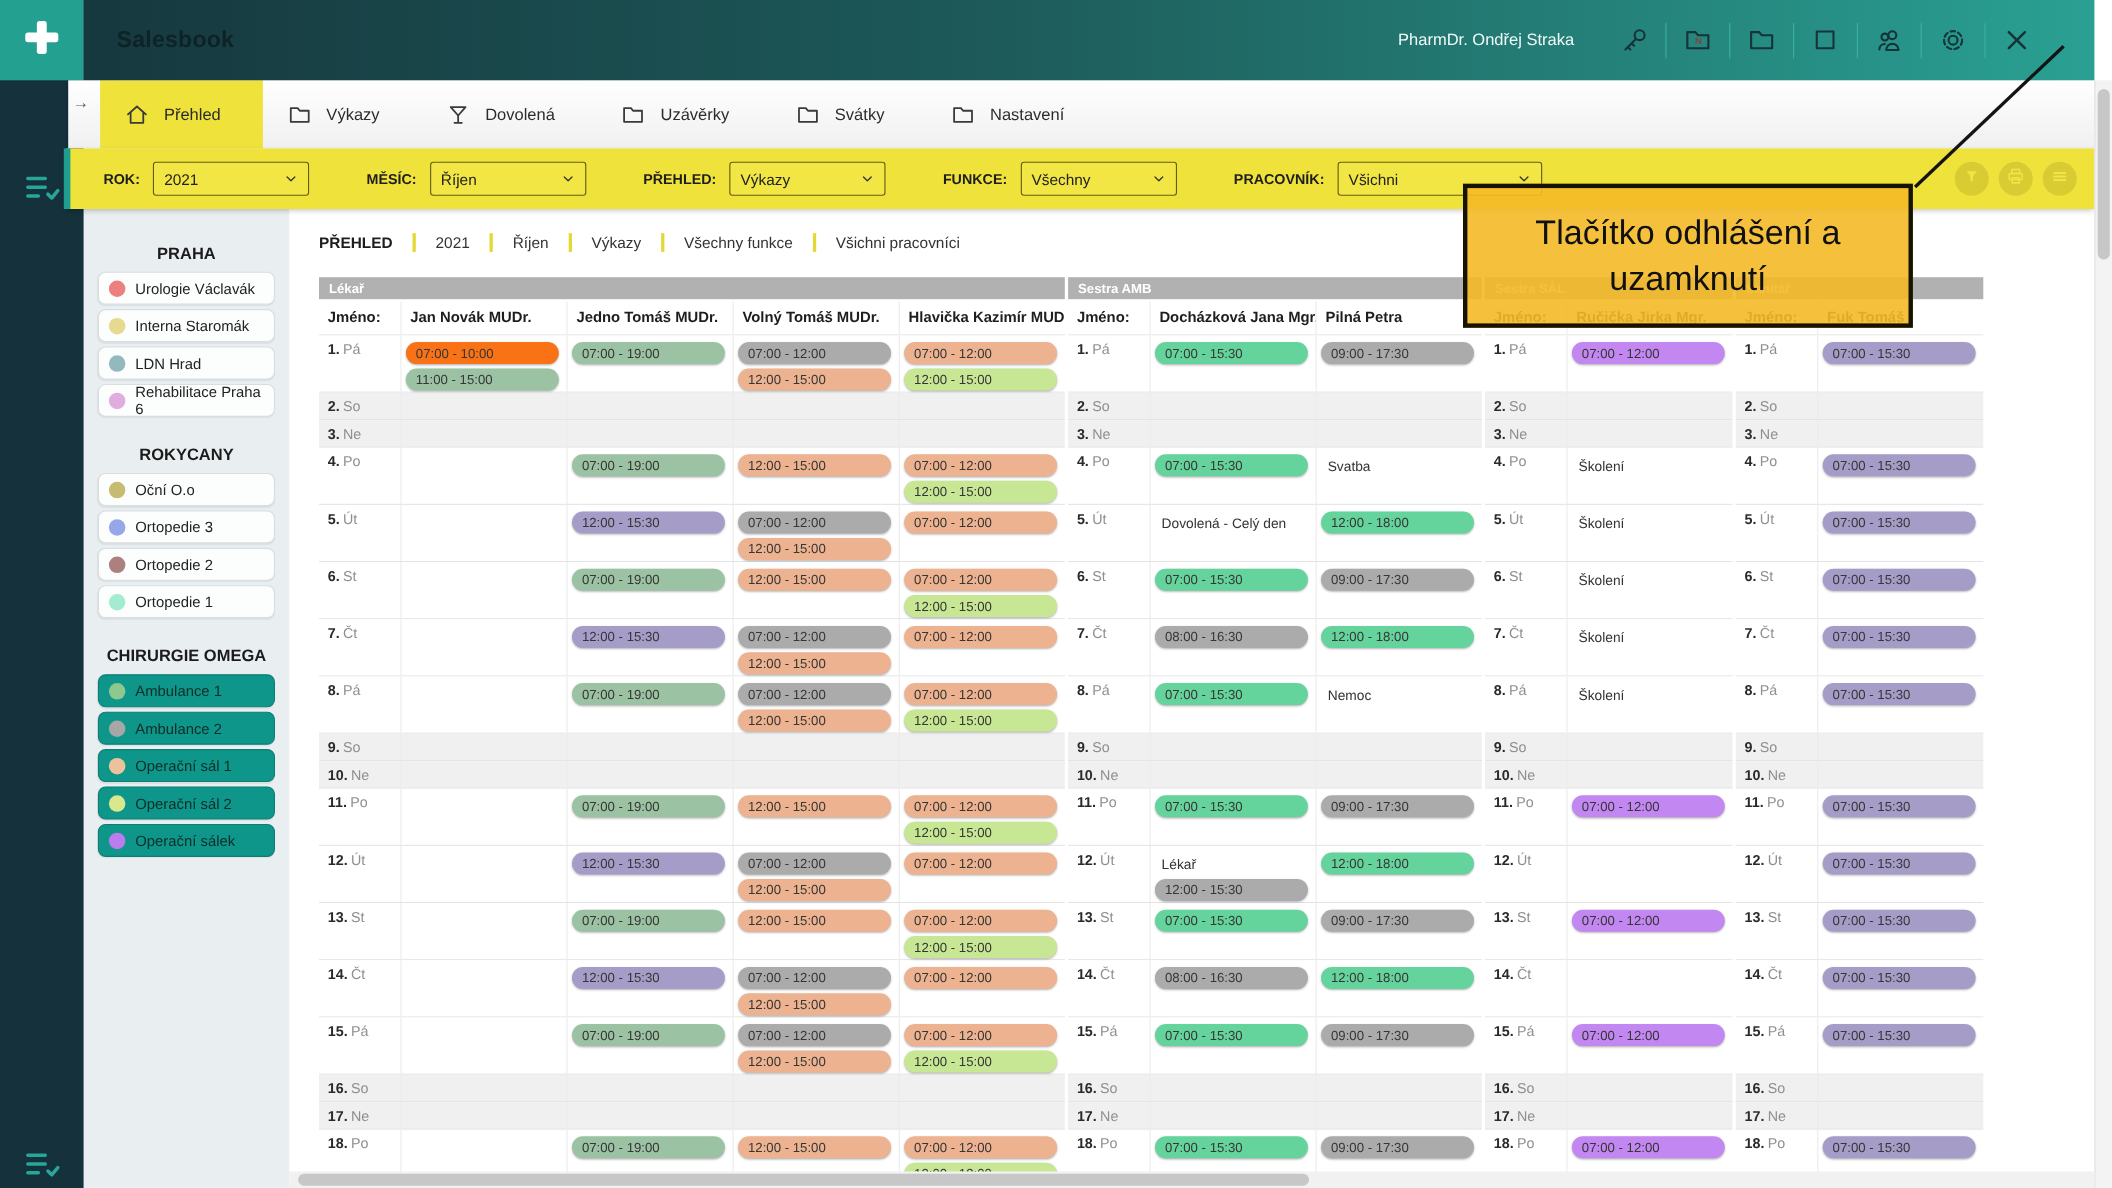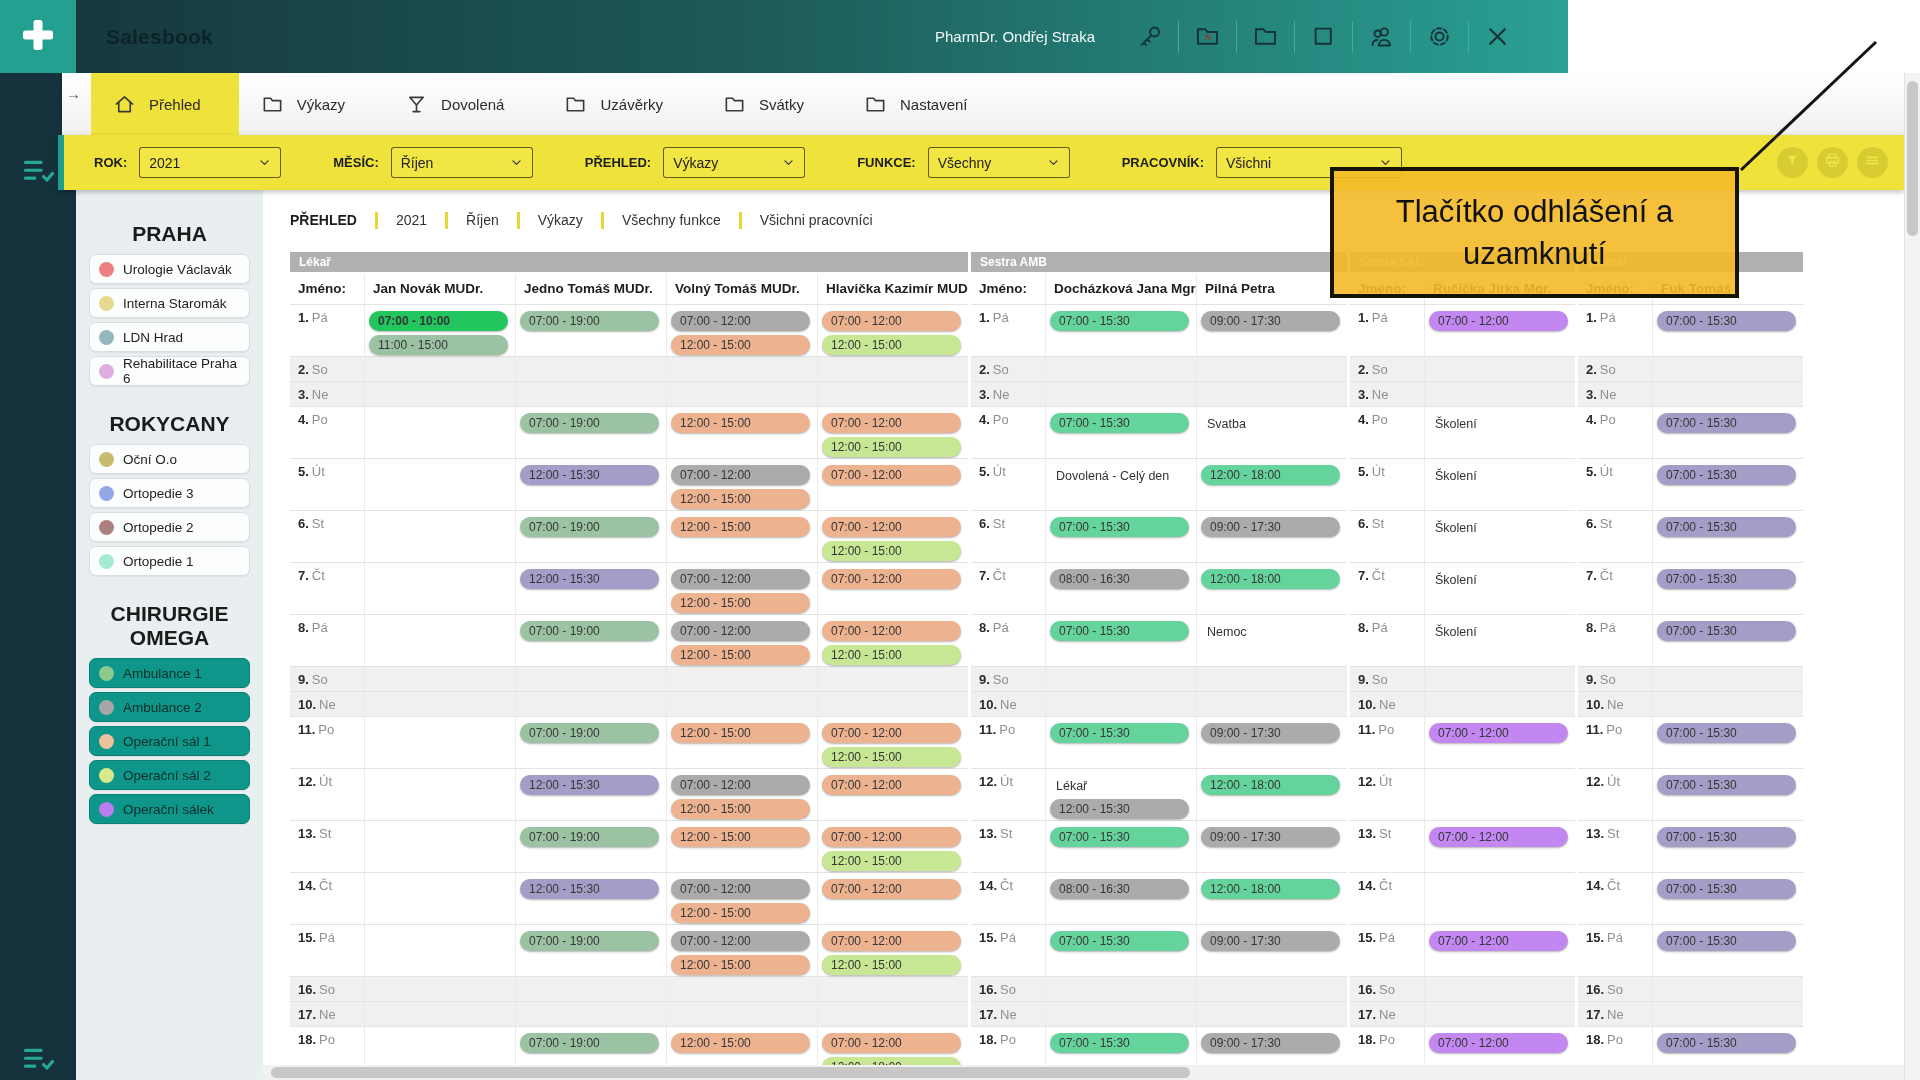--- a/index.html
+++ b/index.html
@@ -10,21 +10,21 @@
   .left-strip { position:absolute; left:0; top:0; width:76px; height:1080px; background:#14313c; z-index:5; }
   .logo { position:absolute; left:0; top:0; width:76px; height:73px; background:#23a08f; display:flex; align-items:center; justify-content:center; z-index:6; }
   .logo svg { width:40px; height:40px; }
   .strip-icon { position:absolute; left:19px; width:38px; height:38px; color:#27a79a; z-index:6; }
   .strip-icon svg { width:100%; height:100%; }
   .strip-icon.top { top:152px; }
   .strip-icon.bottom { top:1040px; }
   .strip-accent { position:absolute; left:58px; top:135px; width:4px; height:55px; background:#1f9e90; z-index:12; }
 
   
-  .top-header { position:absolute; left:76px; top:0; width:1492px; height:73px;
+  .top-header { position:absolute; left:76px; top:0; width:1828px; height:73px;
     background:linear-gradient(90deg,#16383f 0%, #1d5a59 45%, #2aa093 100%);
     display:flex; align-items:center; z-index:8; }
   .app-title { color:#0d2328; font-size:21px; font-weight:bold; margin-left:30px; letter-spacing:0.2px; }
   .header-right { margin-left:auto; display:flex; align-items:center; padding-right:42px;justify-content:flex-end; }
   .username { color:#f2fbf9; font-size:15px; margin-right:26px; }
   .hbtn { width:27px; height:27px; margin:0 15px; color:#16333a; cursor:pointer; }
   .hbtn svg { width:100%; height:100%; }
   .hdivider { width:1px; height:32px; background:#3ab2a1; }
 
   
@@ -48,21 +48,21 @@
     display:flex; align-items:center; padding:0 9px; font-size:14px; color:#222; cursor:pointer; }
   .ffield.pracovnik .fselect { width:186px; }
   .fselect .chev { margin-left:auto; width:13px; height:13px; color:#333; }
   .fselect .chev svg { width:100%; height:100%; }
   .fbtns { margin-left:auto; display:flex; gap:9px; padding-right:16px; }
   .fbtn { width:31px; height:31px; border-radius:50%; background:#d8cc32; display:flex; align-items:center; justify-content:center; color:#efe54a; cursor:pointer; }
   .fbtn svg { width:19px; height:19px; }
 
   
   .sidebar { position:absolute; left:76px; top:190px; width:187px; height:890px; background:#e9eef1; padding-top:22px; overflow:hidden; z-index:4; }
-  .sgroup-title { text-align:center; font-weight:bold; font-size:21px; color:#1b1b1b; margin:26px 0 8px; }
+  .sgroup-title { text-align:center; font-weight:bold; font-size:15px; color:#1b1b1b; margin:26px 0 8px; }
   .sgroup:first-child .sgroup-title { margin-top:10px; }
   .sitem { margin:4px 13px; background:#fcfdfd; border:1px solid #d9dee1; border-radius:7px; height:30px;
     display:flex; align-items:center; padding:0 9px; font-size:13.5px; color:#222;
     box-shadow:0 1px 1px rgba(0,0,0,.06); cursor:pointer; }
   .sitem.selected { background:#0f968a; border-color:#0b7f74; color:#0d2e29; }
   .sdot { width:15px; height:15px; border-radius:50%; margin-right:9px; flex:none; }
 
   
   .main { position:absolute; left:263px; top:190px; width:1641px; height:890px; background:#fff; z-index:3; }
   .breadcrumb { display:flex; align-items:center; height:44px; padding-left:27px; margin-top:8px; font-size:14px; color:#333; }
@@ -359,21 +359,21 @@
         <div class="grow ghead">
           <div class="hcell dcellw">Jméno:</div>
           <div class="hcell pcellw bl">Jan Novák MUDr.</div>
           <div class="hcell pcellw bl">Jedno Tomáš MUDr.</div>
           <div class="hcell pcellw bl">Volný Tomáš MUDr.</div>
           <div class="hcell pcellw bl">Hlavička Kazimír MUDr.</div>
         </div>
         <div class="grow weekday">
           <div class="dcell dcellw"><span class="dnum">1.</span><span class="dabbr">Pá</span></div>
           <div class="ccell pcellw bl">
-            <div class="pill" style="background: #22c55e; font-weight: bold;">07:00 - 10:00</div>
+            <div class="pill" style="background: #f97316;">07:00 - 10:00</div>
             <div class="pill" style="background: rgb(155, 195, 163);">11:00 - 15:00</div>
           </div>
           <div class="ccell pcellw bl">
             <div class="pill" style="background: rgb(155, 195, 163);">07:00 - 19:00</div>
           </div>
           <div class="ccell pcellw bl">
             <div class="pill" style="background: rgb(171, 171, 171);">07:00 - 12:00</div>
             <div class="pill" style="background: rgb(237, 178, 144);">12:00 - 15:00</div>
           </div>
           <div class="ccell pcellw bl">

